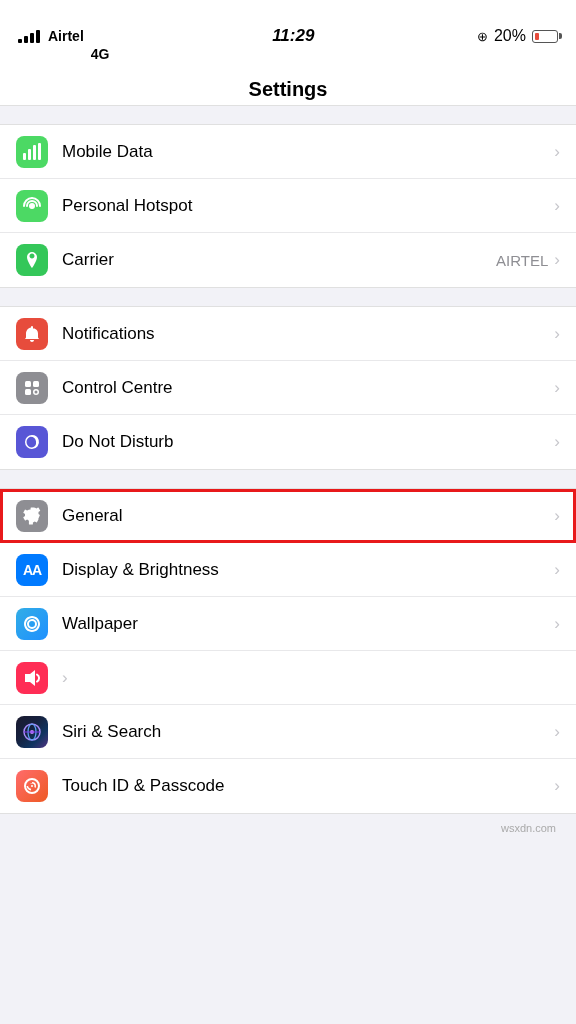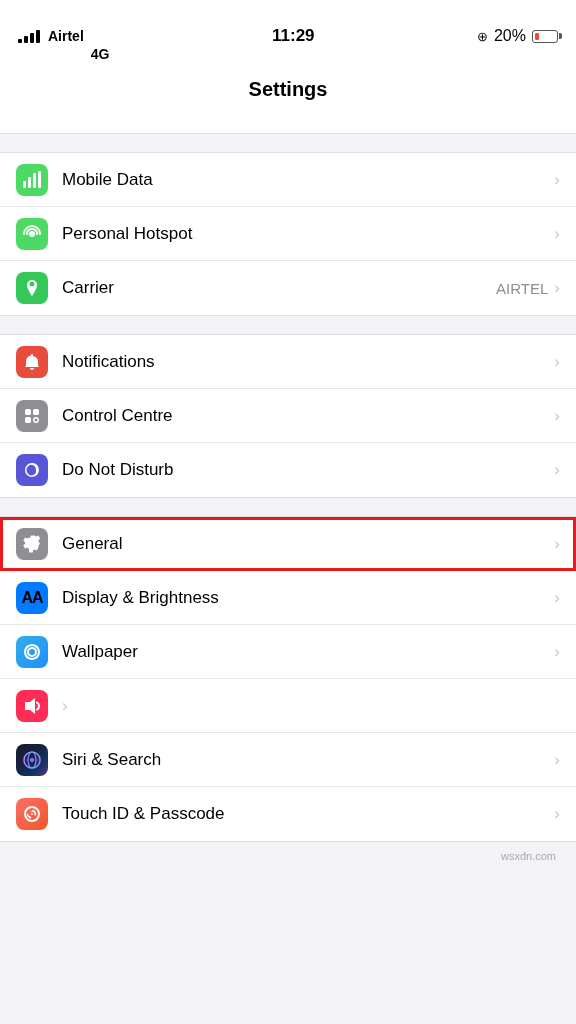--- a/index.html
+++ b/index.html
@@ -15,21 +15,21 @@
     .status-bar {
       background: #fff;
       display: flex;
       justify-content: space-between;
       align-items: center;
       padding: 10px 18px 6px 18px;
       font-size: 15px;
       font-weight: 600;
     }
     .status-left { display: flex; align-items: center; gap: 4px; }
-    .status-center { font-size: 17px; font-weight: 600; }
+    .status-center { font-size: 17px; font-weight: 600; font-style: italic; }
     .status-right { display: flex; align-items: center; gap: 6px; font-size: 14px; font-weight: 500; }
     .signal-bars { display: flex; align-items: flex-end; gap: 2px; }
     .signal-bars span {
       display: inline-block;
       width: 4px;
       background: #000;
       border-radius: 1px;
     }
     .battery-container { display: flex; align-items: center; gap: 3px; }
     .battery {
@@ -57,21 +57,21 @@
       height: 100%;
       width: 20%;
       background: #e74c3c;
       border-radius: 1px;
     }
 
     
     .page-title-bar {
       background: #fff;
       border-bottom: 1px solid #e0e0e0;
-      padding: 10px 0 32px 0;
+      padding: 10px 0 4px 0;
       text-align: center;
     }
     .page-title-bar h1 {
       font-size: 20px;
       font-weight: 700;
       color: #000;
     }
 
     
     .settings-group {
@@ -251,21 +251,21 @@
     <div class="settings-icon icon-gray" style="background:#8e8e93;">
       <svg width="20" height="20" viewBox="0 0 20 20" fill="white">
         <path d="M10 6a4 4 0 100 8A4 4 0 0010 6zm0 6a2 2 0 110-4 2 2 0 010 4zm7.94-3.06l-1.5-.87a6.1 6.1 0 000-2.14l1.5-.87a.5.5 0 00.18-.68l-1.5-2.6a.5.5 0 00-.68-.18l-1.5.87a6.03 6.03 0 00-1.85-1.07V2a.5.5 0 00-.5-.5h-3a.5.5 0 00-.5.5v1.45A6.03 6.03 0 005.06 4.52l-1.5-.87a.5.5 0 00-.68.18l-1.5 2.6a.5.5 0 00.18.68l1.5.87a6.1 6.1 0 000 2.14l-1.5.87a.5.5 0 00-.18.68l1.5 2.6a.5.5 0 00.68.18l1.5-.87c.57.41 1.2.74 1.85 1.07V18a.5.5 0 00.5.5h3a.5.5 0 00.5-.5v-1.45a6.03 6.03 0 001.85-1.07l1.5.87a.5.5 0 00.68-.18l1.5-2.6a.5.5 0 00-.18-.68z" fill="white"></path>
       </svg>
     </div>
     <span class="settings-label">General</span>
     <span class="chevron">›</span>
   </div>
   <div class="settings-row">
     <div class="settings-icon icon-blue" style="background:#007aff; font-size:13px; font-weight:800; color:white; letter-spacing:-1px;">
-      <span style="color:#000000; font-size:16px; font-weight:900; letter-spacing:-1px;">AA</span>
+      <span style="color:#ffffff; font-size:14px; font-weight:900; letter-spacing:-1px;">AA</span>
     </div>
     <span class="settings-label">Display &amp; Brightness</span>
     <span class="chevron">›</span>
   </div>
   <div class="settings-row">
     <div class="settings-icon" style="background:linear-gradient(135deg,#32ade6,#1e90ff);">
       <svg width="20" height="20" viewBox="0 0 20 20" fill="white">
         <path d="M10 2C5.58 2 2 5.58 2 10s3.58 8 8 8 8-3.58 8-8-3.58-8-8-8zm0 2a6 6 0 016 6 6 6 0 01-6 6A6 6 0 014 10a6 6 0 016-6zm0 1a5 5 0 00-4.33 2.5A5 5 0 005 10a5 5 0 005 5 5 5 0 005-5 5 5 0 00-5-5zm0 2a3 3 0 013 3 3 3 0 01-3 3 3 3 0 01-3-3 3 3 0 013-3z"></path>
       </svg>
     </div>

